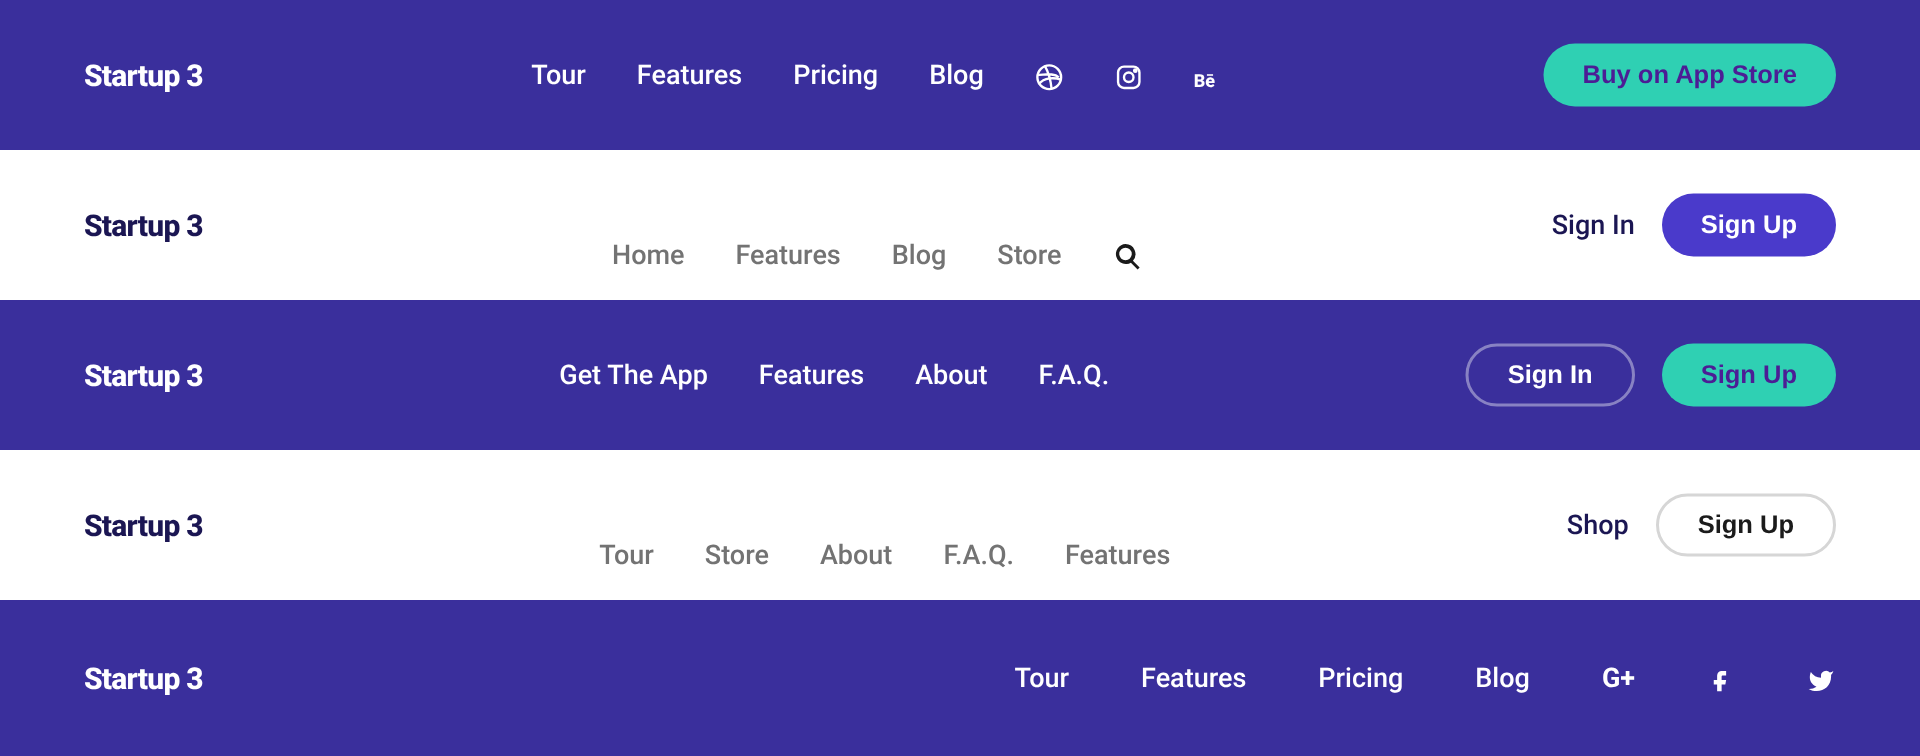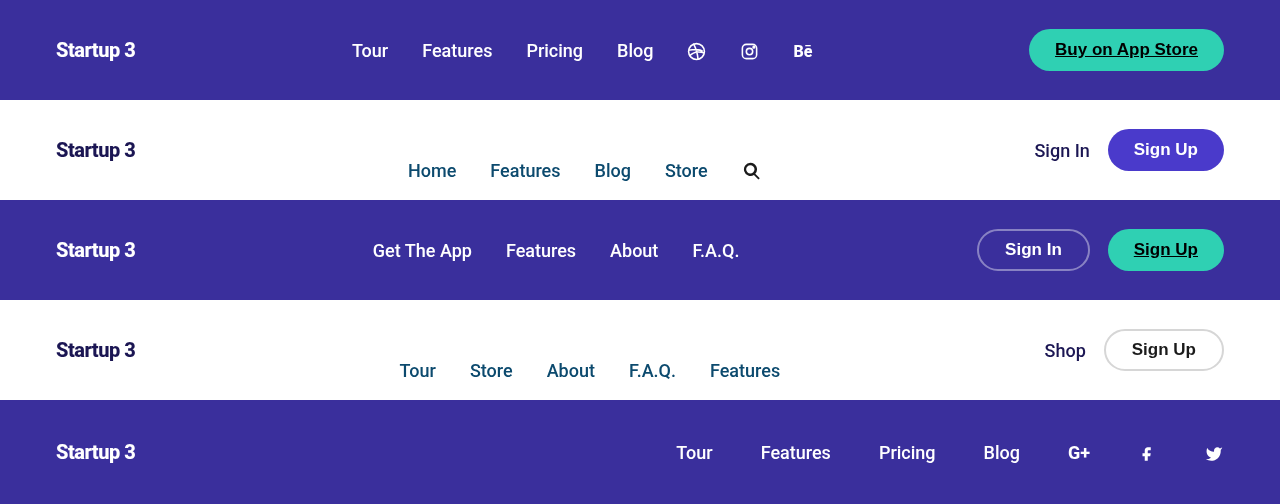--- a/index.html
+++ b/index.html
@@ -31,40 +31,40 @@
   }
   .links.right {
     justify-content: flex-end;
   }
   .link {
     font-size: 18px;
     font-weight: 500;
     cursor: pointer;
     white-space: nowrap;
   }
-  .light .link { color: #0c4a6e; margin-top: 41px; }
+  .light .link { color: #737373; margin-top: 41px; }
   .actions {
     display: flex;
     align-items: center;
     gap: 18px;
   }
   .btn {
     display: inline-flex;
     align-items: center;
     justify-content: center;
     height: 42px;
     padding: 0 26px;
     border-radius: 22px;
     font-size: 17px;
     font-weight: 600;
     cursor: pointer;
     white-space: nowrap;
     border: none;
   }
-  .btn.teal { background: #2fd0b3; color: #000000; text-decoration: underline; }
+  .btn.teal { background: #2fd0b3; color: #4c1d95; }
   .btn.purple { background: #4a3acb; color: #fff; }
   .btn.outline-white {
     background: transparent;
     color: #fff;
     border: 2px solid rgba(255,255,255,0.4);
   }
   .btn.outline-light {
     background: transparent;
     color: #1b1b1b;
     border: 2px solid #d6d6d6;
@@ -99,21 +99,21 @@
           <path d="M8 2c3 5 5 10 6 20M2 10c6 0 14-2 18 2M3 18c5-6 13-6 19-4"></path>
         </svg>
     </span>
     <span class="icon">
       <svg width="19" height="19" viewBox="0 0 24 24" fill="none" stroke="#fff" stroke-width="2">
           <rect x="3" y="3" width="18" height="18" rx="5"></rect>
           <circle cx="12" cy="12" r="4"></circle>
           <circle cx="17.5" cy="6.5" r="1" fill="#fff"></circle>
         </svg>
     </span>
-    <span class="icon" style="font-weight:800;font-size:16px;color:#fff;">Bē</span>
+    <span class="icon" style="font-weight:800;font-size:12px;color:#fff;">Bē</span>
   </div>
   <div class="actions">
     <button class="btn teal">Buy on App Store</button>
   </div>
 </div>
 
 <div class="nav light">
   <div class="brand" style="color:#1b1653;">Startup 3</div>
   <div class="links">
     <span class="link">Home</span>

